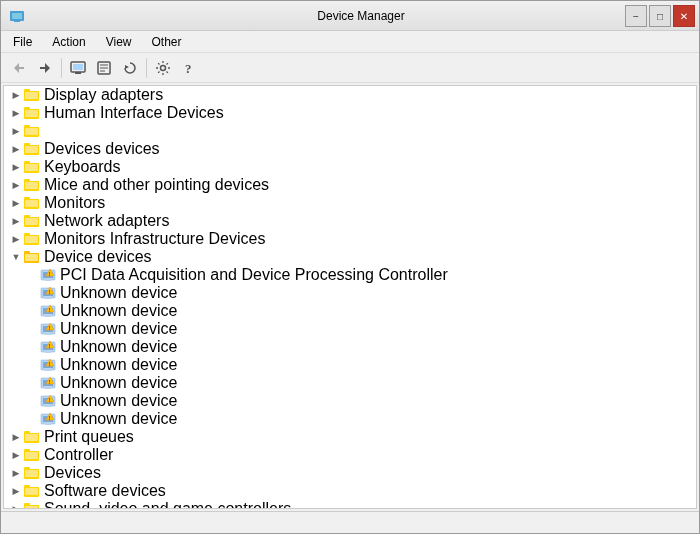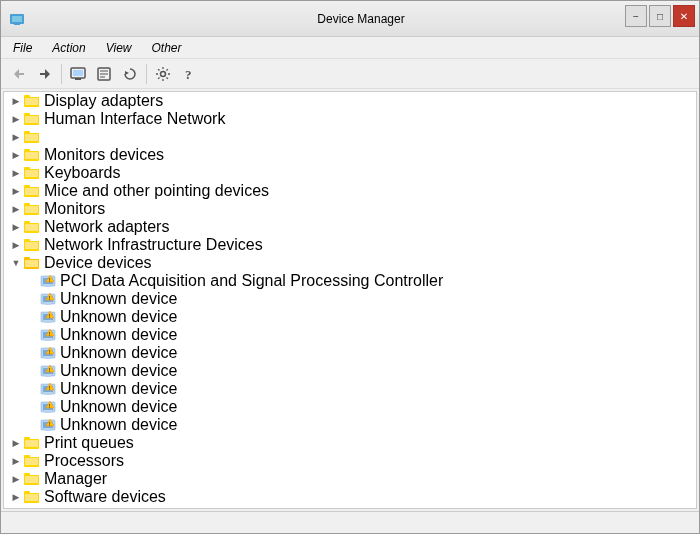--- a/index.html
+++ b/index.html
@@ -14,21 +14,21 @@
     .window {
       width: 700px;
       height: 534px;
       background: #f0f0f0;
       border: 1px solid #999;
       display: flex;
       flex-direction: column;
     }
     .title-bar {
       background: linear-gradient(to bottom, #f0f0f0, #e0e0e0);
-      height: 36px;
+      height: 30px;
       display: flex;
       align-items: center;
       padding: 0 8px;
       border-bottom: 1px solid #ccc;
       position: relative;
     }
     .title-bar-icon {
       width: 16px;
       height: 16px;
       margin-right: 6px;
@@ -65,21 +65,20 @@
       border-color: #a93226;
     }
     .menu-bar {
       background: #f0f0f0;
       height: 22px;
       display: flex;
       align-items: center;
       padding: 0 4px;
       border-bottom: 1px solid #ddd;
       gap: 4px;
-      font-style: italic;
     }
     .menu-item {
       padding: 2px 8px;
       cursor: pointer;
       font-size: 12px;
       color: #000;
     }
     .toolbar {
       background: #f0f0f0;
       height: 30px;
@@ -264,44 +263,44 @@
         <div class="tree-item">
           <span class="expand-toggle" style="margin-left:0px">▶</span>
           <span class="item-icon">
             <svg width="16" height="14" viewBox="0 0 16 14">
     <rect x="0" y="3" width="15" height="10" fill="#ffd700" rx="1"></rect>
     <rect x="0" y="1" width="6" height="3" fill="#ffd700" rx="1"></rect>
     <rect x="0" y="3" width="15" height="9" fill="#ffd700" rx="1"></rect>
     <rect x="1" y="4" width="13" height="7" fill="#ffe680" rx="0.5"></rect>
   </svg>
           </span>
-          <span class="item-label">Human Interface Network</span>
-        </div>
-        <div class="tree-item">
-          <span class="expand-toggle" style="margin-left:0px">▶</span>
-          <span class="item-icon">
-            <svg width="16" height="14" viewBox="0 0 16 14">
-    <rect x="0" y="3" width="15" height="10" fill="#ffd700" rx="1"></rect>
-    <rect x="0" y="1" width="6" height="3" fill="#ffd700" rx="1"></rect>
-    <rect x="0" y="3" width="15" height="9" fill="#ffd700" rx="1"></rect>
-    <rect x="1" y="4" width="13" height="7" fill="#ffe680" rx="0.5"></rect>
-  </svg>
-          </span>
-        </div>
-        <div class="tree-item">
-          <span class="expand-toggle" style="margin-left:0px">▶</span>
-          <span class="item-icon">
-            <svg width="16" height="14" viewBox="0 0 16 14">
-    <rect x="0" y="3" width="15" height="10" fill="#ffd700" rx="1"></rect>
-    <rect x="0" y="1" width="6" height="3" fill="#ffd700" rx="1"></rect>
-    <rect x="0" y="3" width="15" height="9" fill="#ffd700" rx="1"></rect>
-    <rect x="1" y="4" width="13" height="7" fill="#ffe680" rx="0.5"></rect>
-  </svg>
-          </span>
-          <span class="item-label">Monitors devices</span>
+          <span class="item-label">Human Interface Devices</span>
+        </div>
+        <div class="tree-item">
+          <span class="expand-toggle" style="margin-left:0px">▶</span>
+          <span class="item-icon">
+            <svg width="16" height="14" viewBox="0 0 16 14">
+    <rect x="0" y="3" width="15" height="10" fill="#ffd700" rx="1"></rect>
+    <rect x="0" y="1" width="6" height="3" fill="#ffd700" rx="1"></rect>
+    <rect x="0" y="3" width="15" height="9" fill="#ffd700" rx="1"></rect>
+    <rect x="1" y="4" width="13" height="7" fill="#ffe680" rx="0.5"></rect>
+  </svg>
+          </span>
+        </div>
+        <div class="tree-item">
+          <span class="expand-toggle" style="margin-left:0px">▶</span>
+          <span class="item-icon">
+            <svg width="16" height="14" viewBox="0 0 16 14">
+    <rect x="0" y="3" width="15" height="10" fill="#ffd700" rx="1"></rect>
+    <rect x="0" y="1" width="6" height="3" fill="#ffd700" rx="1"></rect>
+    <rect x="0" y="3" width="15" height="9" fill="#ffd700" rx="1"></rect>
+    <rect x="1" y="4" width="13" height="7" fill="#ffe680" rx="0.5"></rect>
+  </svg>
+          </span>
+          <span class="item-label">Devices devices</span>
         </div>
         <div class="tree-item">
           <span class="expand-toggle" style="margin-left:0px">▶</span>
           <span class="item-icon">
             <svg width="16" height="14" viewBox="0 0 16 14">
     <rect x="0" y="3" width="15" height="10" fill="#ffd700" rx="1"></rect>
     <rect x="0" y="1" width="6" height="3" fill="#ffd700" rx="1"></rect>
     <rect x="0" y="3" width="15" height="9" fill="#ffd700" rx="1"></rect>
     <rect x="1" y="4" width="13" height="7" fill="#ffe680" rx="0.5"></rect>
   </svg>
@@ -347,21 +346,21 @@
         <div class="tree-item">
           <span class="expand-toggle" style="margin-left:0px">▶</span>
           <span class="item-icon">
             <svg width="16" height="14" viewBox="0 0 16 14">
     <rect x="0" y="3" width="15" height="10" fill="#ffd700" rx="1"></rect>
     <rect x="0" y="1" width="6" height="3" fill="#ffd700" rx="1"></rect>
     <rect x="0" y="3" width="15" height="9" fill="#ffd700" rx="1"></rect>
     <rect x="1" y="4" width="13" height="7" fill="#ffe680" rx="0.5"></rect>
   </svg>
           </span>
-          <span class="item-label">Network Infrastructure Devices</span>
+          <span class="item-label">Monitors Infrastructure Devices</span>
         </div>
         <div class="tree-item">
           <span class="expand-toggle" style="margin-left:0px">▼</span>
           <span class="item-icon">
             <svg width="16" height="14" viewBox="0 0 16 14">
     <rect x="0" y="3" width="15" height="10" fill="#ffc000" rx="1"></rect>
     <rect x="0" y="1" width="6" height="3" fill="#ffc000" rx="1"></rect>
     <rect x="0" y="3" width="15" height="9" fill="#ffc000" rx="1"></rect>
     <rect x="1" y="4" width="13" height="7" fill="#ffe680" rx="0.5"></rect>
   </svg>
@@ -372,21 +371,21 @@
           <span style="display:inline-block; width:16px; margin-left:16px;"></span>
           <span class="item-icon">
             <svg width="16" height="14" viewBox="0 0 16 14">
     <rect x="1" y="2" width="14" height="10" rx="1" fill="#b8d4f0" stroke="#7aaad4" stroke-width="0.5"></rect>
     <rect x="3" y="4" width="10" height="6" rx="0.5" fill="#7aaad4"></rect>
     <rect x="5" y="11" width="6" height="2" fill="#b8d4f0"></rect>
     <polygon points="10,1 14,8 6,8" fill="#ffc107" stroke="#ff8c00" stroke-width="0.5"></polygon>
     <text x="9.5" y="7.5" font-size="5" font-weight="bold" fill="#333" text-anchor="middle">!</text>
   </svg>
           </span>
-          <span class="item-label">PCI Data Acquisition and Signal Processing Controller</span>
+          <span class="item-label">PCI Data Acquisition and Device Processing Controller</span>
         </div>
         <div class="tree-item">
           <span style="display:inline-block; width:16px; margin-left:16px;"></span>
           <span class="item-icon">
             <svg width="16" height="14" viewBox="0 0 16 14">
     <rect x="1" y="2" width="14" height="10" rx="1" fill="#b8d4f0" stroke="#7aaad4" stroke-width="0.5"></rect>
     <rect x="3" y="4" width="10" height="6" rx="0.5" fill="#7aaad4"></rect>
     <rect x="5" y="11" width="6" height="2" fill="#b8d4f0"></rect>
     <polygon points="10,1 14,8 6,8" fill="#ffc107" stroke="#ff8c00" stroke-width="0.5"></polygon>
     <text x="9.5" y="7.5" font-size="5" font-weight="bold" fill="#333" text-anchor="middle">!</text>
@@ -500,33 +499,33 @@
         <div class="tree-item">
           <span class="expand-toggle" style="margin-left:0px">▶</span>
           <span class="item-icon">
             <svg width="16" height="14" viewBox="0 0 16 14">
     <rect x="0" y="3" width="15" height="10" fill="#ffd700" rx="1"></rect>
     <rect x="0" y="1" width="6" height="3" fill="#ffd700" rx="1"></rect>
     <rect x="0" y="3" width="15" height="9" fill="#ffd700" rx="1"></rect>
     <rect x="1" y="4" width="13" height="7" fill="#ffe680" rx="0.5"></rect>
   </svg>
           </span>
-          <span class="item-label">Processors</span>
-        </div>
-        <div class="tree-item">
-          <span class="expand-toggle" style="margin-left:0px">▶</span>
-          <span class="item-icon">
-            <svg width="16" height="14" viewBox="0 0 16 14">
-    <rect x="0" y="3" width="15" height="10" fill="#ffd700" rx="1"></rect>
-    <rect x="0" y="1" width="6" height="3" fill="#ffd700" rx="1"></rect>
-    <rect x="0" y="3" width="15" height="9" fill="#ffd700" rx="1"></rect>
-    <rect x="1" y="4" width="13" height="7" fill="#ffe680" rx="0.5"></rect>
-  </svg>
-          </span>
-          <span class="item-label">Manager</span>
+          <span class="item-label">Controller</span>
+        </div>
+        <div class="tree-item">
+          <span class="expand-toggle" style="margin-left:0px">▶</span>
+          <span class="item-icon">
+            <svg width="16" height="14" viewBox="0 0 16 14">
+    <rect x="0" y="3" width="15" height="10" fill="#ffd700" rx="1"></rect>
+    <rect x="0" y="1" width="6" height="3" fill="#ffd700" rx="1"></rect>
+    <rect x="0" y="3" width="15" height="9" fill="#ffd700" rx="1"></rect>
+    <rect x="1" y="4" width="13" height="7" fill="#ffe680" rx="0.5"></rect>
+  </svg>
+          </span>
+          <span class="item-label">Devices</span>
         </div>
         <div class="tree-item">
           <span class="expand-toggle" style="margin-left:0px">▶</span>
           <span class="item-icon">
             <svg width="16" height="14" viewBox="0 0 16 14">
     <rect x="0" y="3" width="15" height="10" fill="#ffd700" rx="1"></rect>
     <rect x="0" y="1" width="6" height="3" fill="#ffd700" rx="1"></rect>
     <rect x="0" y="3" width="15" height="9" fill="#ffd700" rx="1"></rect>
     <rect x="1" y="4" width="13" height="7" fill="#ffe680" rx="0.5"></rect>
   </svg>

